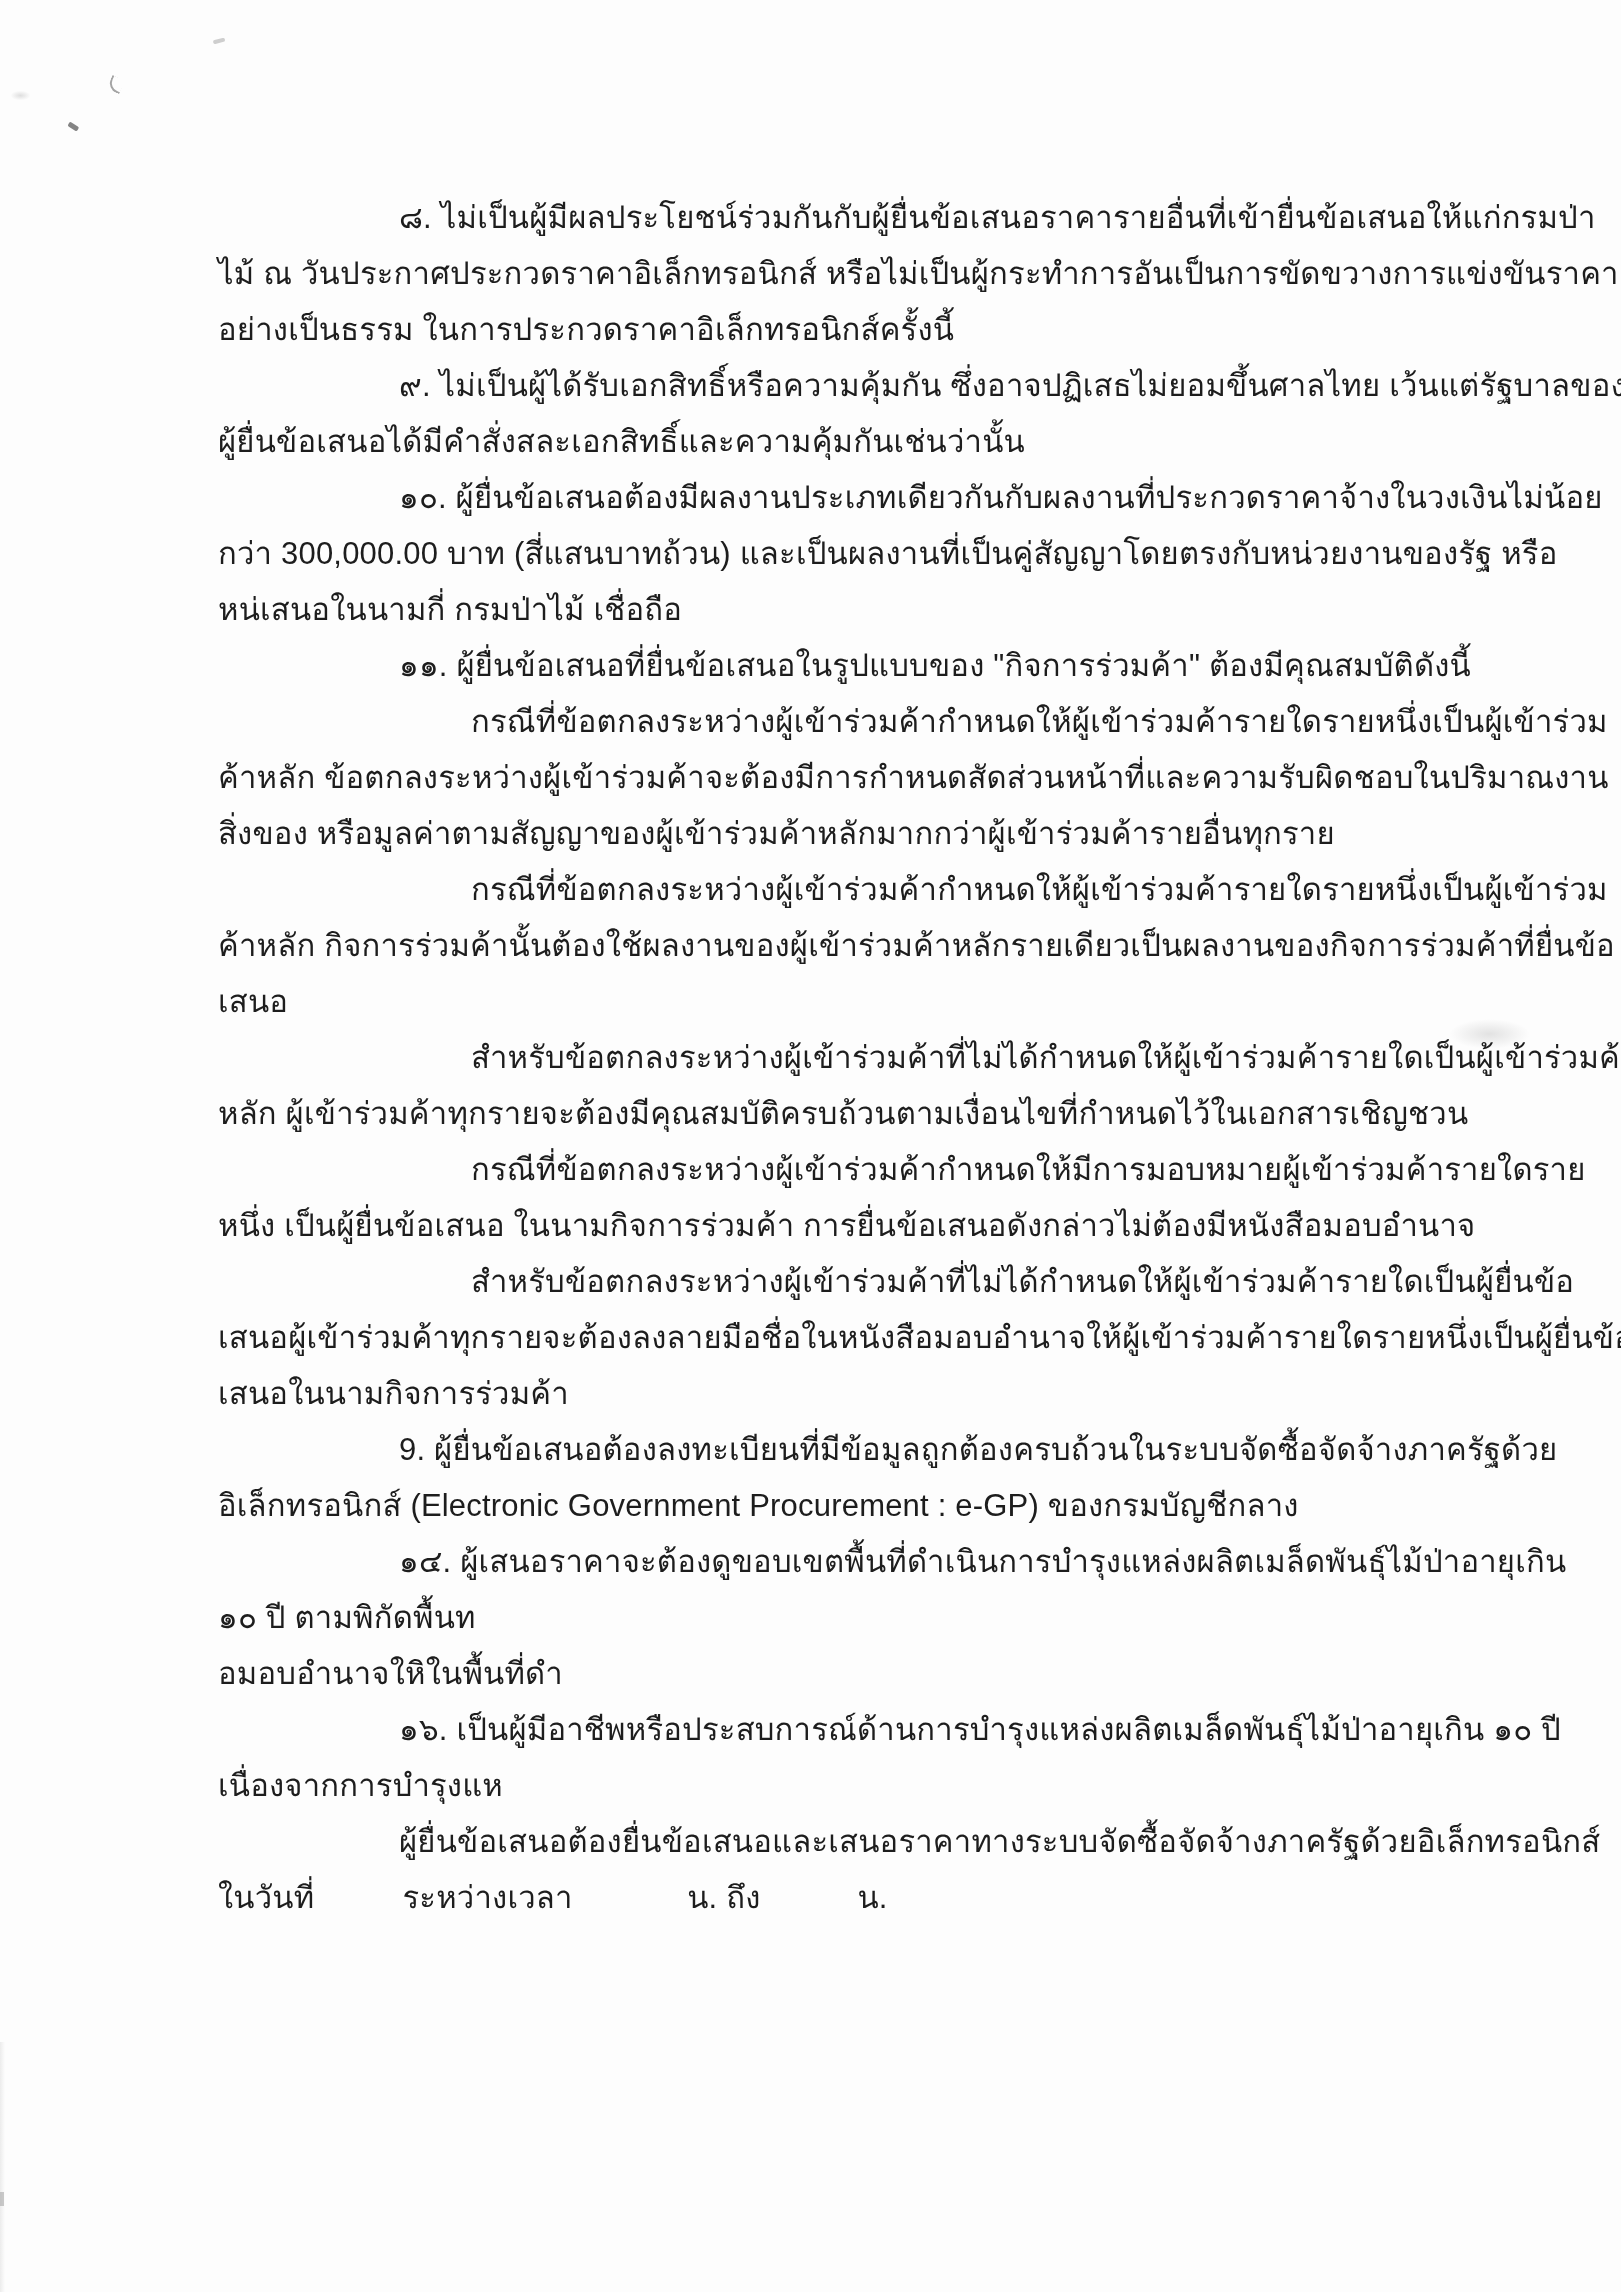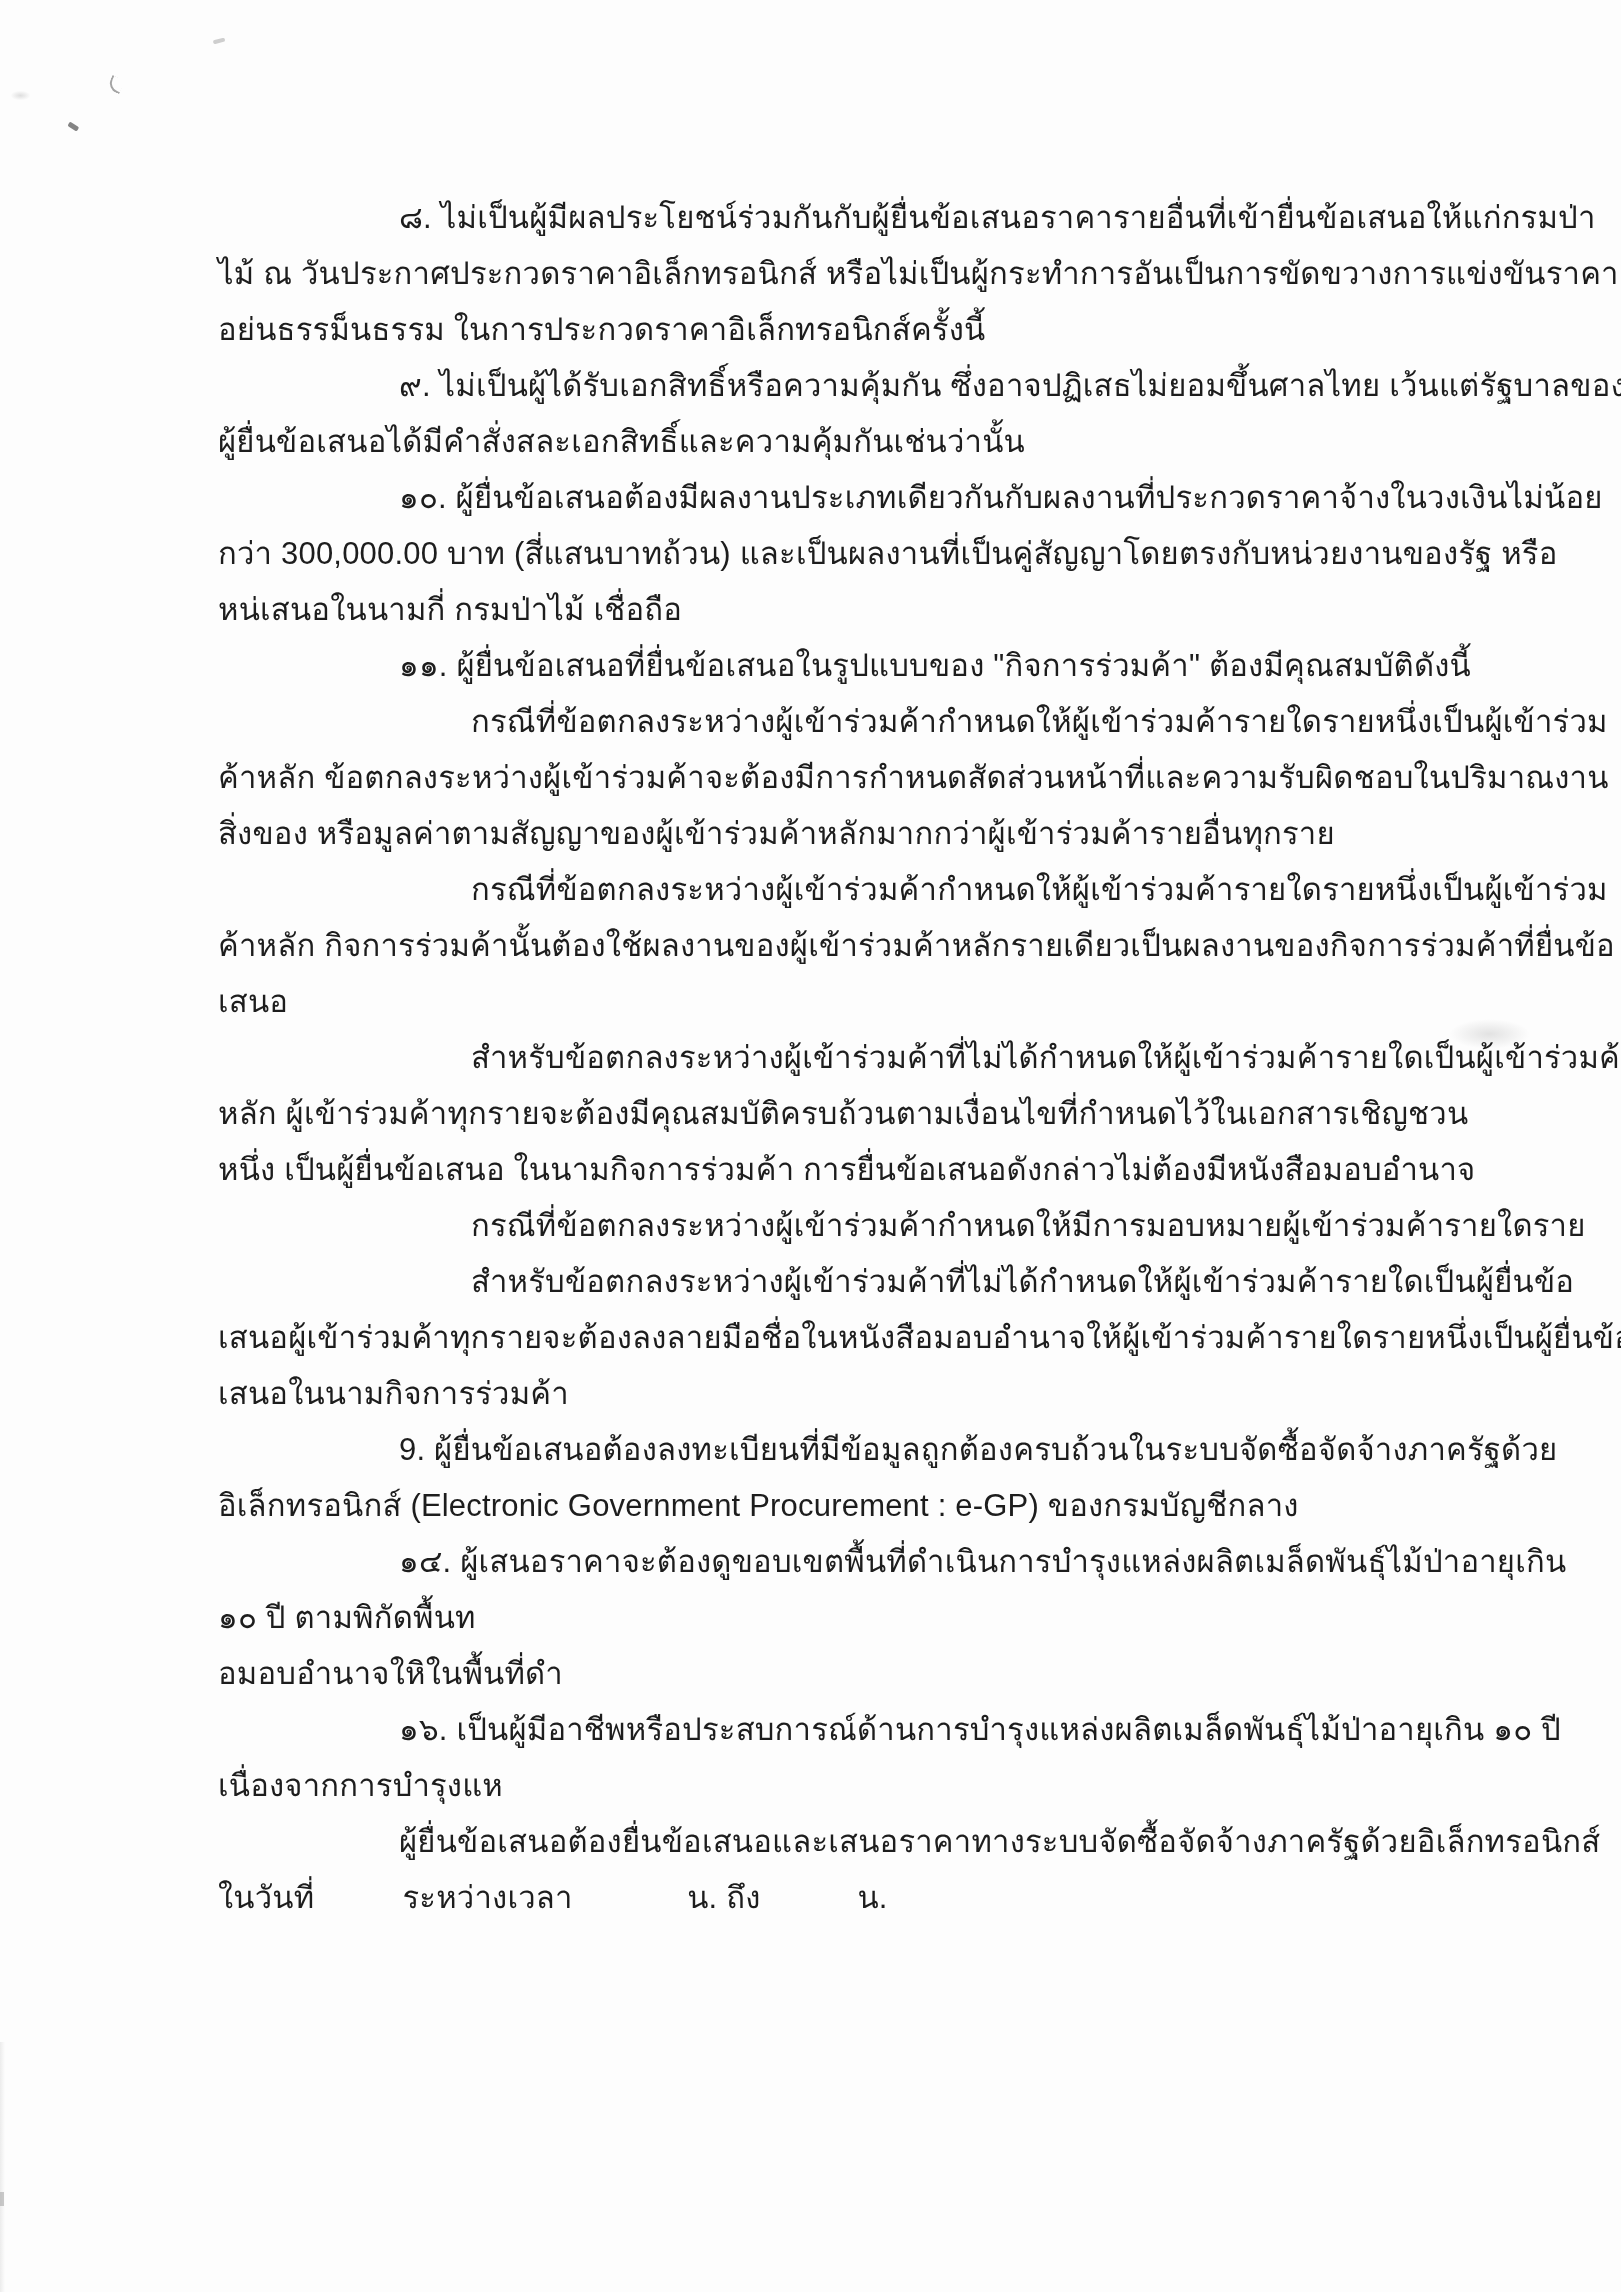--- a/index.html
+++ b/index.html
@@ -78,37 +78,37 @@
   <div class="artifact spk2"></div>
   <div class="artifact spk3"></div>
   <div class="artifact spk4"></div>
   <div class="artifact smudge1"></div>
   <div class="artifact edge-shade"></div>
   <div class="artifact edge-nub"></div>
 
   <div class="textblock">
     <div class="ln i1">๘. ไม่เป็นผู้มีผลประโยชน์ร่วมกันกับผู้ยื่นข้อเสนอราคารายอื่นที่เข้ายื่นข้อเสนอให้แก่กรมป่า</div>
     <div class="ln i0">ไม้ ณ วันประกาศประกวดราคาอิเล็กทรอนิกส์ หรือไม่เป็นผู้กระทำการอันเป็นการขัดขวางการแข่งขันราคา</div>
-    <div class="ln i0">อย่นธรรม็นธรรม ในการประกวดราคาอิเล็กทรอนิกส์ครั้งนี้</div>
+    <div class="ln i0">อย่างเป็นธรรม ในการประกวดราคาอิเล็กทรอนิกส์ครั้งนี้</div>
     <div class="ln i1">๙. ไม่เป็นผู้ได้รับเอกสิทธิ์หรือความคุ้มกัน ซึ่งอาจปฏิเสธไม่ยอมขึ้นศาลไทย เว้นแต่รัฐบาลของ</div>
     <div class="ln i0">ผู้ยื่นข้อเสนอได้มีคำสั่งสละเอกสิทธิ์และความคุ้มกันเช่นว่านั้น</div>
     <div class="ln i1">๑๐. ผู้ยื่นข้อเสนอต้องมีผลงานประเภทเดียวกันกับผลงานที่ประกวดราคาจ้างในวงเงินไม่น้อย</div>
     <div class="ln i0">กว่า 300,000.00 บาท (สี่แสนบาทถ้วน) และเป็นผลงานที่เป็นคู่สัญญาโดยตรงกับหน่วยงานของรัฐ หรือ</div>
     <div class="ln i0">หน่เสนอในนามกี่ กรมป่าไม้ เชื่อถือ</div>
     <div class="ln i1">๑๑. ผู้ยื่นข้อเสนอที่ยื่นข้อเสนอในรูปแบบของ "กิจการร่วมค้า" ต้องมีคุณสมบัติดังนี้</div>
     <div class="ln i2">กรณีที่ข้อตกลงระหว่างผู้เข้าร่วมค้ากำหนดให้ผู้เข้าร่วมค้ารายใดรายหนึ่งเป็นผู้เข้าร่วม</div>
     <div class="ln i0">ค้าหลัก ข้อตกลงระหว่างผู้เข้าร่วมค้าจะต้องมีการกำหนดสัดส่วนหน้าที่และความรับผิดชอบในปริมาณงาน</div>
     <div class="ln i0">สิ่งของ หรือมูลค่าตามสัญญาของผู้เข้าร่วมค้าหลักมากกว่าผู้เข้าร่วมค้ารายอื่นทุกราย</div>
     <div class="ln i2">กรณีที่ข้อตกลงระหว่างผู้เข้าร่วมค้ากำหนดให้ผู้เข้าร่วมค้ารายใดรายหนึ่งเป็นผู้เข้าร่วม</div>
     <div class="ln i0">ค้าหลัก กิจการร่วมค้านั้นต้องใช้ผลงานของผู้เข้าร่วมค้าหลักรายเดียวเป็นผลงานของกิจการร่วมค้าที่ยื่นข้อ</div>
     <div class="ln i0">เสนอ</div>
     <div class="ln i2">สำหรับข้อตกลงระหว่างผู้เข้าร่วมค้าที่ไม่ได้กำหนดให้ผู้เข้าร่วมค้ารายใดเป็นผู้เข้าร่วมค้า</div>
     <div class="ln i0">หลัก ผู้เข้าร่วมค้าทุกรายจะต้องมีคุณสมบัติครบถ้วนตามเงื่อนไขที่กำหนดไว้ในเอกสารเชิญชวน</div>
+    <div class="ln i2">กรณีที่ข้อตกลงระหว่างผู้เข้าร่วมค้ากำหนดให้มีการมอบหมายผู้เข้าร่วมค้ารายใดราย</div>
     <div class="ln i0">หนึ่ง เป็นผู้ยื่นข้อเสนอ ในนามกิจการร่วมค้า การยื่นข้อเสนอดังกล่าวไม่ต้องมีหนังสือมอบอำนาจ</div>
-    <div class="ln i2">กรณีที่ข้อตกลงระหว่างผู้เข้าร่วมค้ากำหนดให้มีการมอบหมายผู้เข้าร่วมค้ารายใดราย</div>
     <div class="ln i2">สำหรับข้อตกลงระหว่างผู้เข้าร่วมค้าที่ไม่ได้กำหนดให้ผู้เข้าร่วมค้ารายใดเป็นผู้ยื่นข้อ</div>
     <div class="ln i0">เสนอผู้เข้าร่วมค้าทุกรายจะต้องลงลายมือชื่อในหนังสือมอบอำนาจให้ผู้เข้าร่วมค้ารายใดรายหนึ่งเป็นผู้ยื่นข้อ</div>
     <div class="ln i0">เสนอในนามกิจการร่วมค้า</div>
     <div class="ln i1">9. ผู้ยื่นข้อเสนอต้องลงทะเบียนที่มีข้อมูลถูกต้องครบถ้วนในระบบจัดซื้อจัดจ้างภาครัฐด้วย</div>
     <div class="ln i0">อิเล็กทรอนิกส์ (Electronic Government Procurement : e-GP) ของกรมบัญชีกลาง</div>
     <div class="ln i1">๑๔. ผู้เสนอราคาจะต้องดูขอบเขตพื้นที่ดำเนินการบำรุงแหล่งผลิตเมล็ดพันธุ์ไม้ป่าอายุเกิน</div>
     <div class="ln i0">๑๐ ปี ตามพิกัดพื้นท</div>
     <div class="ln i0">อมอบอำนาจใหิในพื้นที่ดำ</div>
     <div class="ln i1">๑๖. เป็นผู้มีอาชีพหรือประสบการณ์ด้านการบำรุงแหล่งผลิตเมล็ดพันธุ์ไม้ป่าอายุเกิน ๑๐ ปี</div>
     <div class="ln i0">เนื่องจากการบำรุงแห</div>

